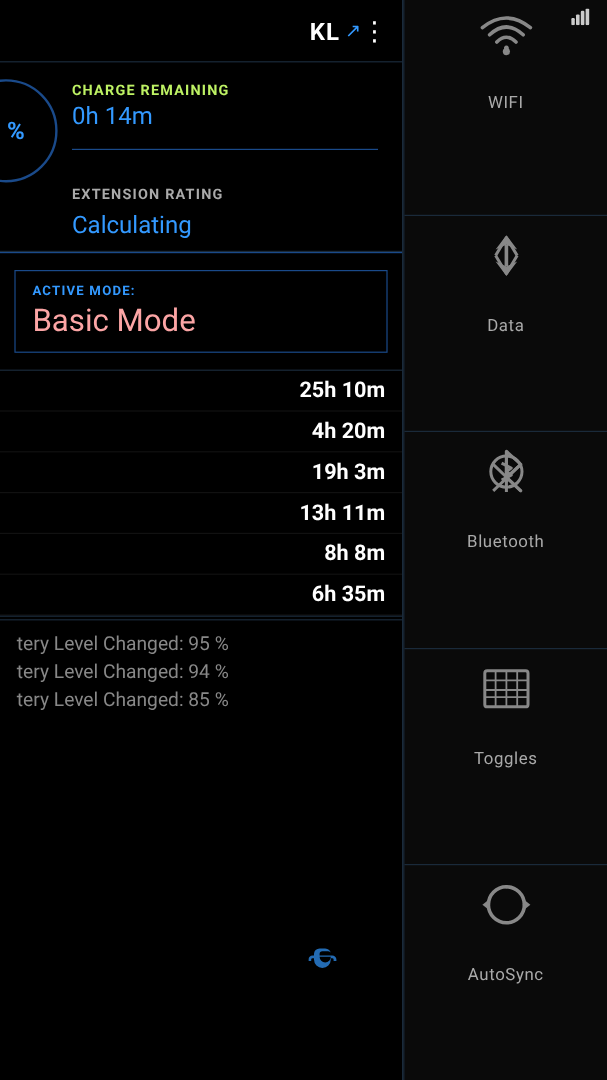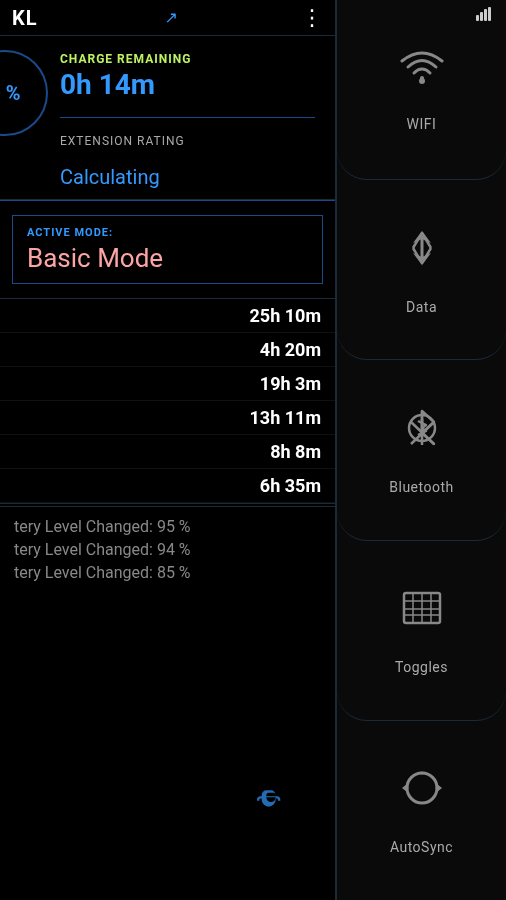--- a/index.html
+++ b/index.html
@@ -34,23 +34,23 @@
       width: 336px;
       height: 900px;
       background: #000;
       border-right: 1px solid #1a2a3a;
     }
 
     
     .header {
       display: flex;
       align-items: center;
-      justify-content: space-between;
+      justify-content: flex-end;
       padding: 6px 12px;
-      height: 36px;
+      height: 52px;
       border-bottom: 1px solid #1a2a3a;
     }
 
     .app-title {
       color: #fff;
       font-size: 20px;
       font-weight: bold;
       letter-spacing: 1px;
     }
 
@@ -71,43 +71,44 @@
 
     .charge-label {
       color: #bef264;
       font-size: 12px;
       letter-spacing: 1px;
       font-weight: bold;
     }
 
     .charge-value {
       color: #3399ff;
-      font-size: 28px;
-      font-weight: 700;
+      font-size: 20px;
+      font-weight: 400;
       margin-top: 2px;
     }
 
     .divider-blue {
       width: 100%;
       height: 1px;
       background: #1a4a8a;
       margin: 4px 0;
     }
 
     .ext-label {
       color: #aaa;
       font-size: 12px;
       letter-spacing: 1px;
-      font-weight: normal;
+      font-weight: bold;
+      margin-top: 14px;
     }
 
     .ext-value {
       color: #3399ff;
       font-size: 20px;
-      margin-top: 17px;
+      margin-top: 6px;
     }
 
     
     .active-mode-section {
       margin: 14px 12px;
       border: 1px solid #1a4a8a;
       padding: 10px 14px;
     }
 
     .active-mode-label {
@@ -175,26 +176,24 @@
       border-left: 1px solid #1a2a3a;
       display: flex;
       flex-direction: column;
     }
 
     .right-panel-item {
       flex: 1;
       display: flex;
       flex-direction: column;
       align-items: center;
-      justify-content: center;
       border-bottom: 1px solid #1a2a3a;
       cursor: pointer;
       gap: 24px;
       padding: 10px 0;
-      border-radius: 30px;
     }
 
     .right-panel-item:last-child {
       border-bottom: none;
     }
 
     .panel-label {
       color: #aaa;
       font-size: 14px;
       letter-spacing: 0.5px;

